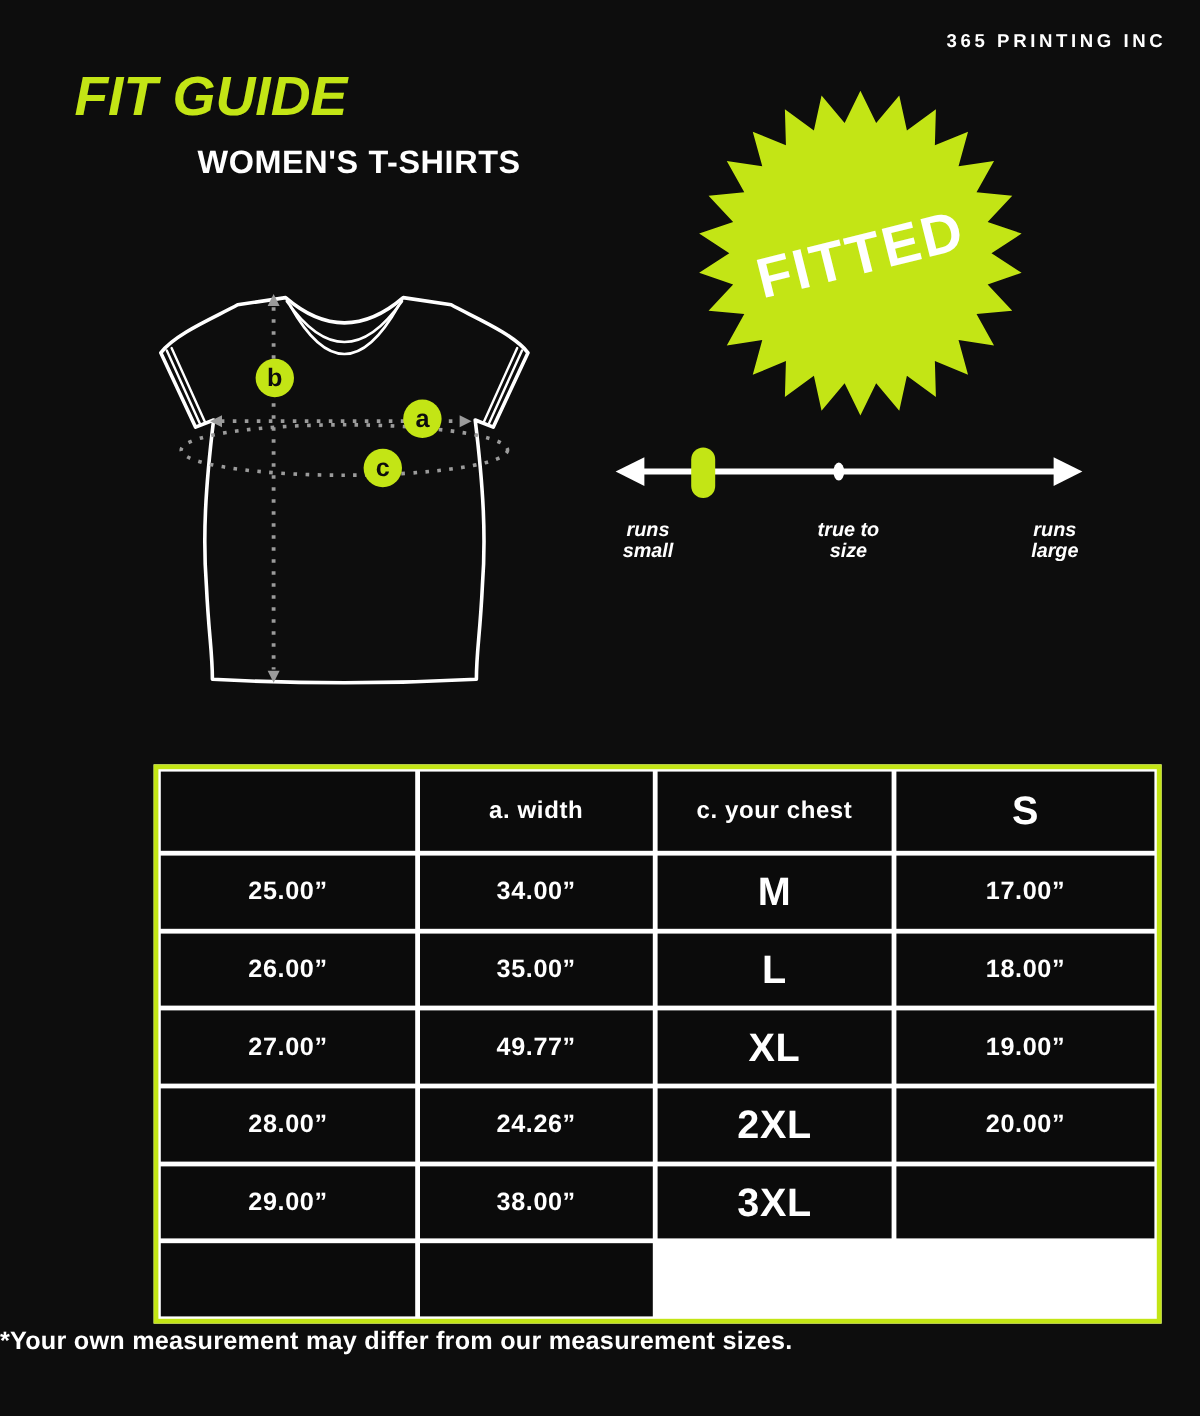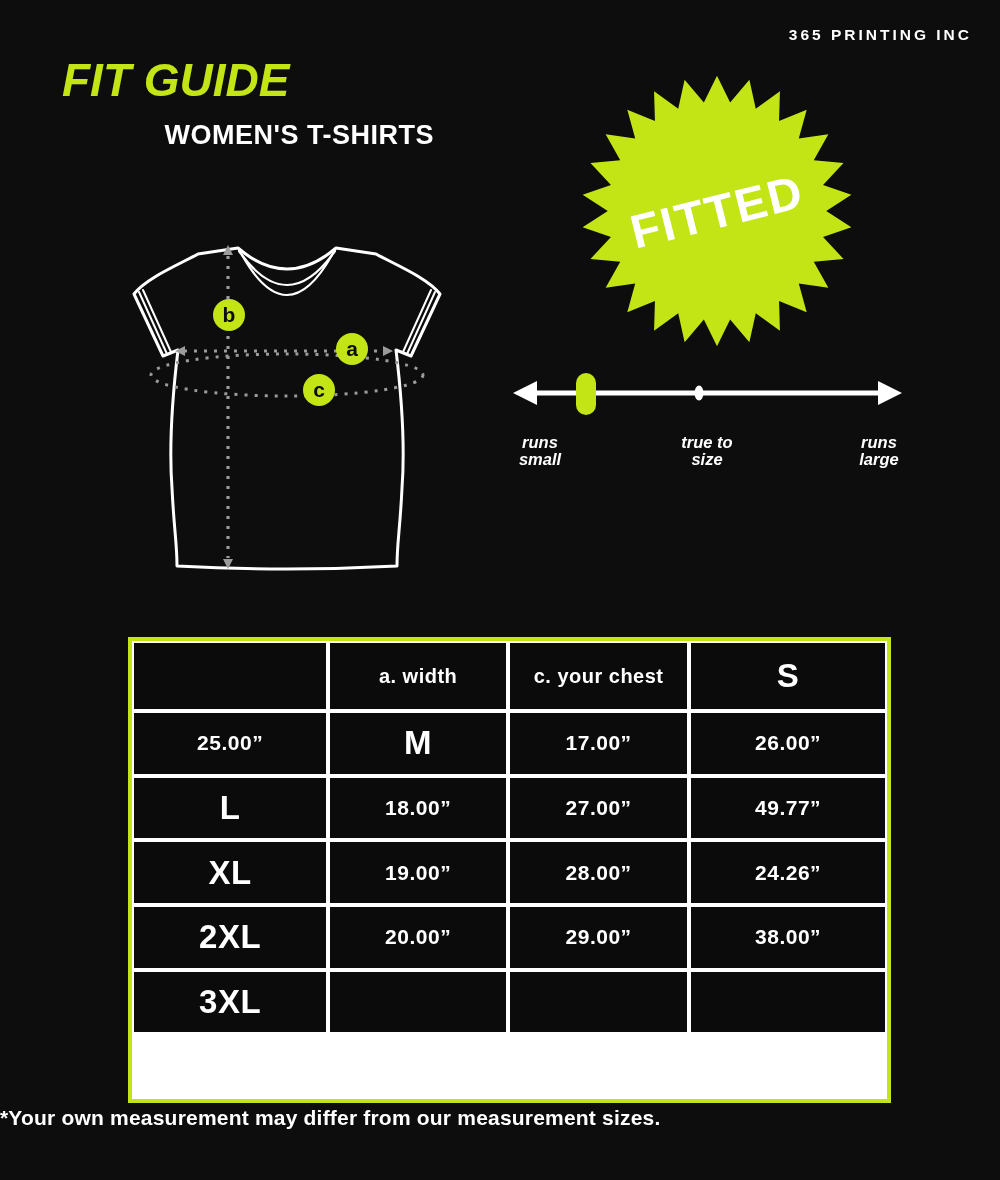--- a/index.html
+++ b/index.html
@@ -43,21 +43,21 @@
   }
   .scale-label{
     position:absolute;top:66px;text-align:center;font-size:16.5px;line-height:1.0;
     color:var(--txt);
   }
   .scale-label .l2{display:block;}
   .lab-small{left:3px;width:64px;}
   .lab-true{left:162px;width:80px;}
   .lab-large{left:334px;width:80px;}
   .size-table{
-    position:absolute;left:128px;top:637px;width:763px;height:466px;
+    position:absolute;left:128px;top:637px;width:840px;height:466px;
     background:#ffffff;border:4px solid var(--green);padding:2px;
     display:grid;grid-template-columns:25.6% 23.4% 23.6% 1fr;
     grid-template-rows:66px repeat(6,1fr);gap:4px;
   }
   .cell{
     background:#0b0b0b;display:flex;align-items:center;justify-content:center;
     color:var(--txt);
   }
   .cell.hdr{font-size:20px;letter-spacing:.5px;}
   .cell.size{font-size:33px;letter-spacing:.5px;}
@@ -144,24 +144,26 @@
     <div class="scale-label lab-large"><span>runs</span><span class="l2">large</span></div>
   </div>
 
   <div class="size-table">
     <div class="cell hdr"></div>
     <div class="cell hdr">a. width</div>
     <div class="cell hdr">c. your chest</div>
 
     <div class="cell size">S</div>
     <div class="cell val">25.00”</div>
+    <div class="cell val">34.00”</div>
 
     <div class="cell size">M</div>
     <div class="cell val">17.00”</div>
     <div class="cell val">26.00”</div>
+    <div class="cell val">35.00”</div>
 
     <div class="cell size">L</div>
     <div class="cell val">18.00”</div>
     <div class="cell val">27.00”</div>
     <div class="cell val">49.77”</div>
 
     <div class="cell size">XL</div>
     <div class="cell val">19.00”</div>
     <div class="cell val">28.00”</div>
     <div class="cell val">24.26”</div>

